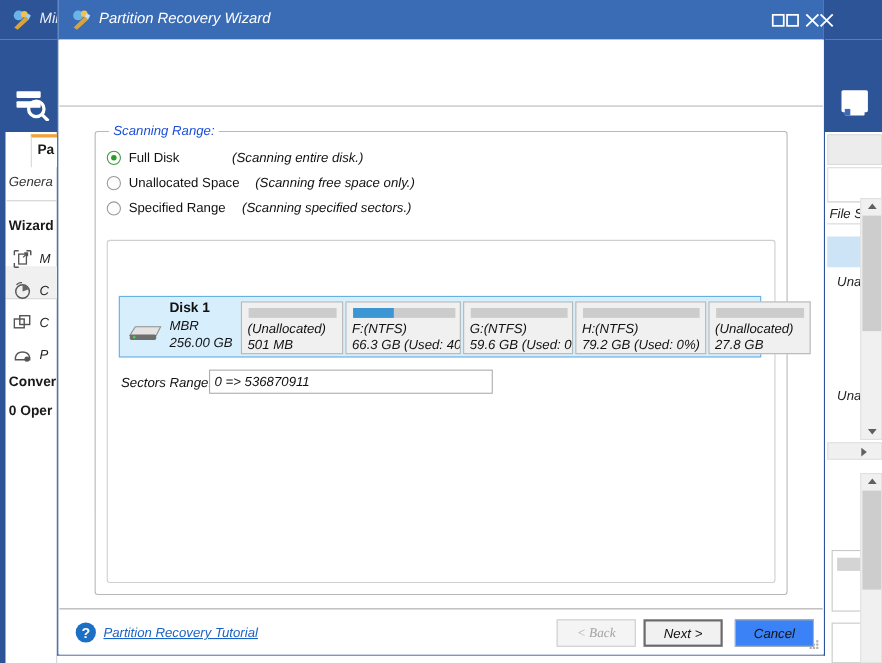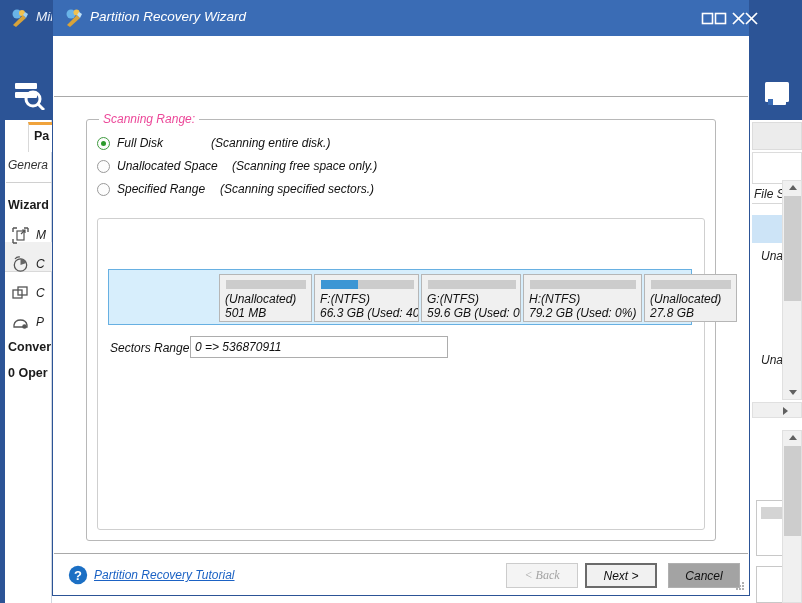--- a/index.html
+++ b/index.html
@@ -170,36 +170,36 @@
     background: #ffffff;
   }
 
   
   .groupbox {
     position: absolute; left: 32px; top: 22px; width: 630px; height: 422px;
     border: 1px solid #b8b8b8; border-radius: 3px;
   }
   .gb-legend {
     position: absolute; left: 12px; top: -8px; padding: 0 4px;
-    background: #ffffff; font-style: italic; font-size: 12px; color: #ec4899;
+    background: #ffffff; font-style: italic; font-size: 12px; color: #1d4ed8;
     white-space: nowrap;
   }
   .radio-row { position: absolute; left: 10px; height: 22px; }
   .radio-mark {
     position: absolute; left: 0; top: 4px; width: 13px; height: 13px;
     border-radius: 50%; border: 1px solid #9a9a9a; background: #fdfdfd;
   }
   .radio-mark.checked { border-color: #3f9b3f; }
   .radio-mark.checked::after {
     content: ''; position: absolute; left: 3px; top: 3px;
     width: 5px; height: 5px; border-radius: 50%; background: #2c9a2c;
   }
   .radio-label {
     position: absolute; left: 20px; top: 3px;
-    font-style: italic; font-size: 12px; color: #111; white-space: nowrap;
+    font-size: 12px; color: #111; white-space: nowrap;
   }
   .radio-hint {
     position: absolute; top: 3px;
     font-style: italic; font-size: 12px; color: #111; white-space: nowrap;
   }
 
   
   .inner-panel {
     position: absolute; left: 10px; top: 98px; width: 608px; height: 312px;
     background: #ffffff; border: 1px solid #cfcfcf; border-radius: 3px;
@@ -265,21 +265,21 @@
   .help-icon {
     position: absolute; left: 14px; top: 11px; width: 20px; height: 20px;
   }
   .tutorial-link {
     position: absolute; left: 40px; top: 14px;
     font-style: italic; font-size: 12px; color: #1b62c4;
     text-decoration: underline; white-space: nowrap; cursor: pointer;
   }
   .btn {
     position: absolute; top: 9px; height: 25px; width: 72px;
-    background: #a3a3a3; border: 1px solid #b0b0b0;
+    background: #3b82f6; border: 1px solid #b0b0b0;
     font-family: "Liberation Sans", sans-serif;
     font-style: italic; font-size: 12px; color: #111;
     display: flex; align-items: center; justify-content: center;
   }
   .btn.disabled { color: #a3a3a3; background: #f4f4f4; border-color: #cccccc; }
   .btn.default { border: 2px solid #6b6b6b; background: #f1f1f1; }
   .resize-grip {
     position: absolute; right: 3px; bottom: 3px; width: 10px; height: 10px;
   }
   .resize-grip i {
@@ -467,20 +467,32 @@
 
         <div class="radio-row" style="top:59px;">
           <span class="radio-mark"></span>
           <span class="radio-label">Specified Range</span>
           <span class="radio-hint" style="left:123px;">(Scanning specified sectors.)</span>
         </div>
 
         <div class="inner-panel">
 
           <div class="diskmap">
+            <div class="disk-head">
+              <span class="disk-icon">
+                <svg width="32" height="18" viewBox="0 0 32 18">
+                  <path d="M2 12 L7 4 L30 4 L26 12 Z" fill="#e3e3e3" stroke="#8f8f8f" stroke-width="1"></path>
+                  <rect x="2" y="11" width="24" height="5" rx="1.5" fill="#6e6e6e"></rect>
+                  <circle cx="6" cy="13.5" r="1.2" fill="#43d34a"></circle>
+                </svg>
+              </span>
+              <div class="disk-name">Disk 1</div>
+              <div class="disk-line" style="top:18px;">MBR</div>
+              <div class="disk-line" style="top:33px;">256.00 GB</div>
+            </div>
 
             <div class="part" style="left:110px; width:93px;">
               <div class="part-bar" style="width:80px;">
                   <span class="used" style="width:0%"></span>
                 </div>
               <div class="part-l1">(Unallocated)</div>
               <div class="part-l2">501 MB</div>
             </div>
 
             <div class="part" style="left:205px; width:105px;">

